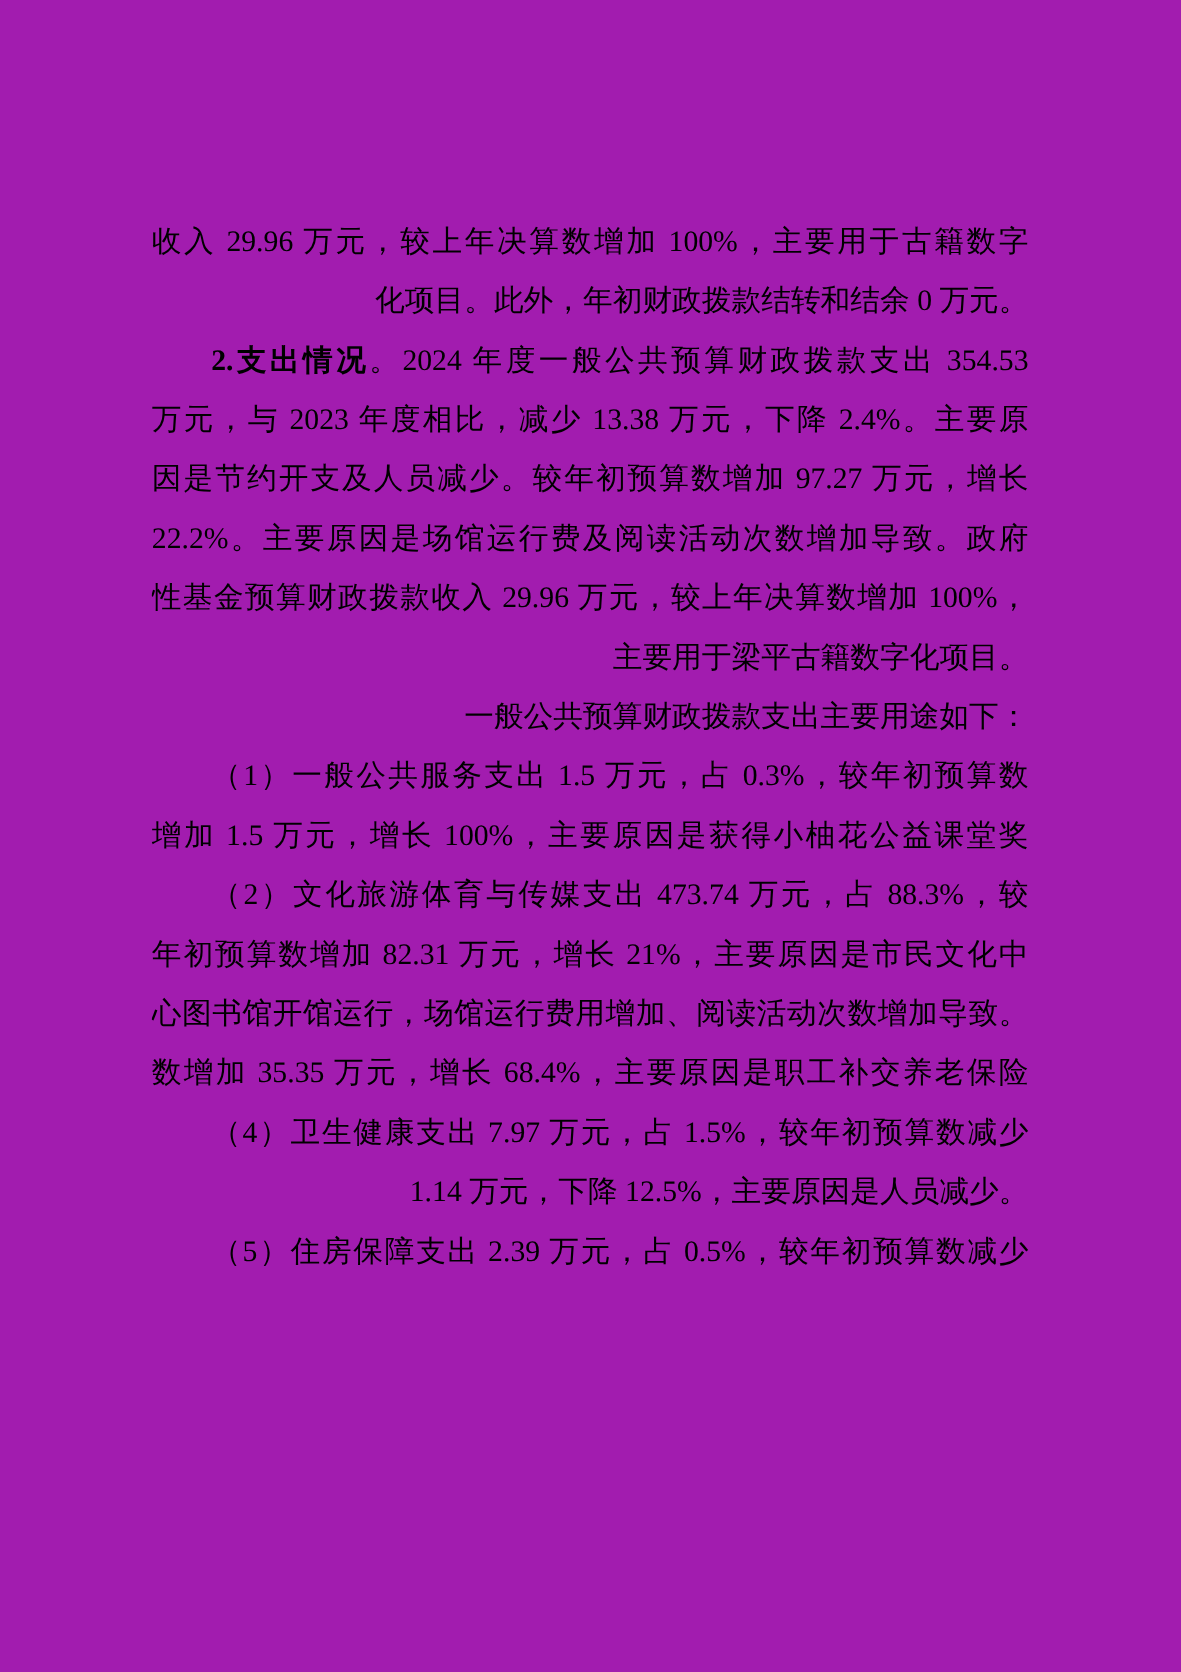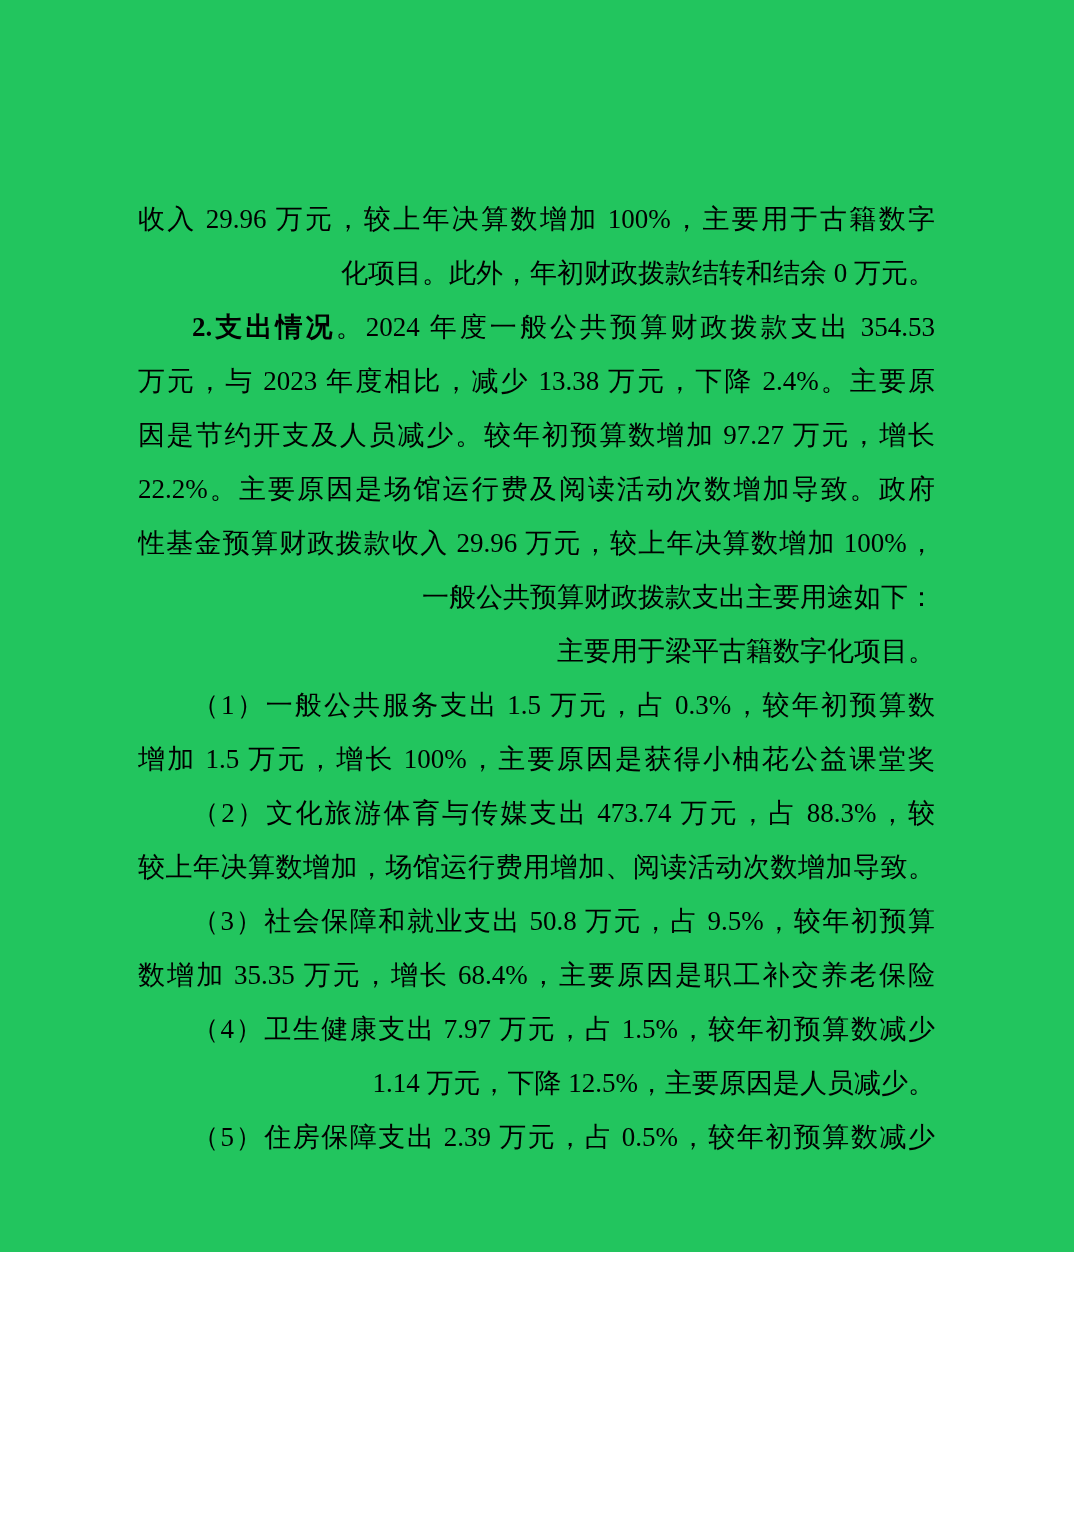--- a/index.html
+++ b/index.html
@@ -12,22 +12,22 @@
     height: 1520px;
     position: relative;
     font-family: "Liberation Serif", "DejaVu Serif", serif;
     color: #000000;
     overflow: hidden;
   }
   .page {
     position: absolute;
     left: 0; top: 0;
     width: 1074px;
-    height: 1252px;
-    background: #22c55e;
+    height: 1520px;
+    background: #a21caf;
   }
   .doc {
     position: absolute;
     left: 138px;
     top: 192px;
     width: 797px;
     font-size: 27px;
     line-height: 54px;
     color: #000000;
     letter-spacing: 0;
@@ -62,31 +62,31 @@
 
     <div class="line j">收入 29.96 万元，较上年决算数增加 100%，主要用于古籍数字</div>
     <div class="line l">化项目。此外，年初财政拨款结转和结余 0 万元。</div>
 
     <div class="line j in"><b class="hd">2.支出情况</b><span>。2024 年度一般公共预算财政拨款支出 354.53</span></div>
 
     <div class="line j">万元，与 2023 年度相比，减少 13.38 万元，下降 2.4%。主要原</div>
     <div class="line j">因是节约开支及人员减少。较年初预算数增加 97.27 万元，增长</div>
     <div class="line j">22.2%。主要原因是场馆运行费及阅读活动次数增加导致。政府</div>
     <div class="line j">性基金预算财政拨款收入 29.96 万元，较上年决算数增加 100%，</div>
+    <div class="line l">主要用于梁平古籍数字化项目。</div>
+
     <div class="line l in">一般公共预算财政拨款支出主要用途如下：</div>
-
-    <div class="line l">主要用于梁平古籍数字化项目。</div>
 
     <div class="line j in">（1）一般公共服务支出 1.5 万元，占 0.3%，较年初预算数</div>
     <div class="line j">增加 1.5 万元，增长 100%，主要原因是获得小柚花公益课堂奖</div>
 
     <div class="line j in">（2）文化旅游体育与传媒支出 473.74 万元，占 88.3%，较</div>
-    <div class="line j">较上年决算数增加，场馆运行费用增加、阅读活动次数增加导致。</div>
+    <div class="line j">年初预算数增加 82.31 万元，增长 21%，主要原因是市民文化中</div>
+    <div class="line j">心图书馆开馆运行，场馆运行费用增加、阅读活动次数增加导致。</div>
 
-    <div class="line j in">（3）社会保障和就业支出 50.8 万元，占 9.5%，较年初预算</div>
     <div class="line j">数增加 35.35 万元，增长 68.4%，主要原因是职工补交养老保险</div>
 
     <div class="line j in">（4）卫生健康支出 7.97 万元，占 1.5%，较年初预算数减少</div>
     <div class="line l">1.14 万元，下降 12.5%，主要原因是人员减少。</div>
 
     <div class="line j in">（5）住房保障支出 2.39 万元，占 0.5%，较年初预算数减少</div>
 
   </div>
 </div>
 

